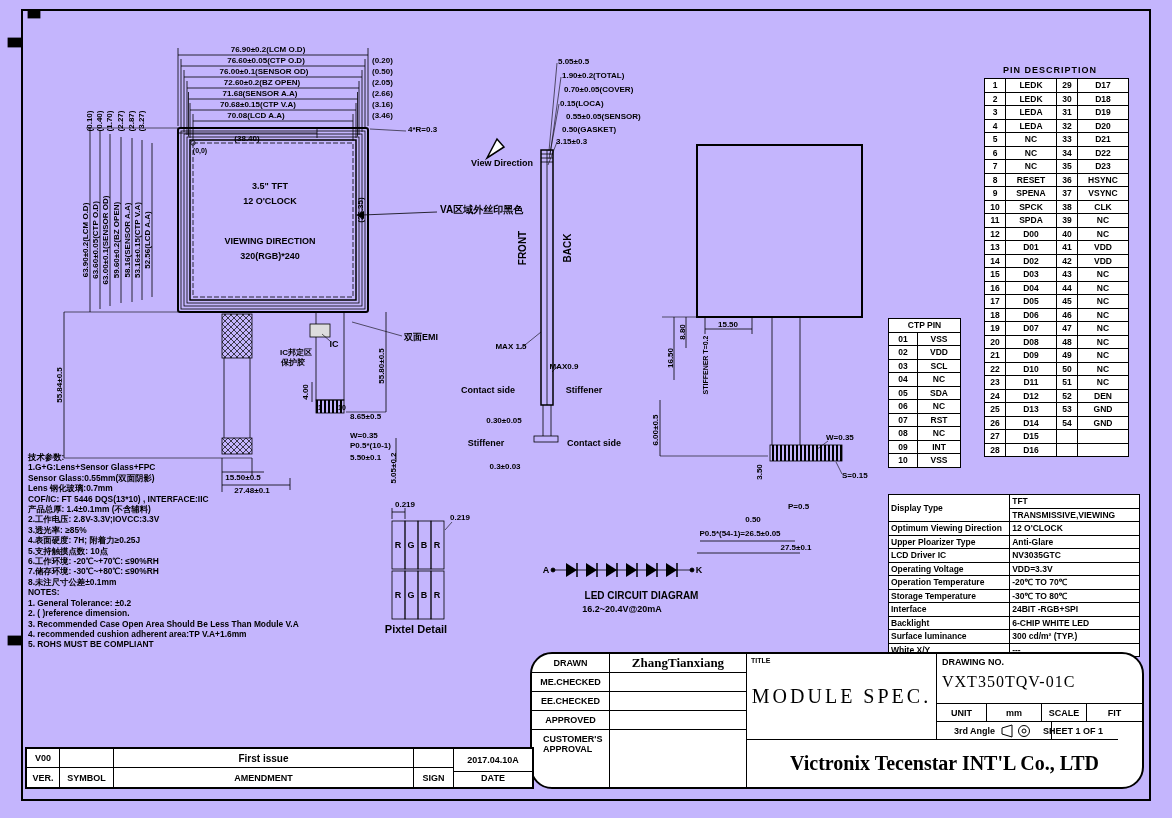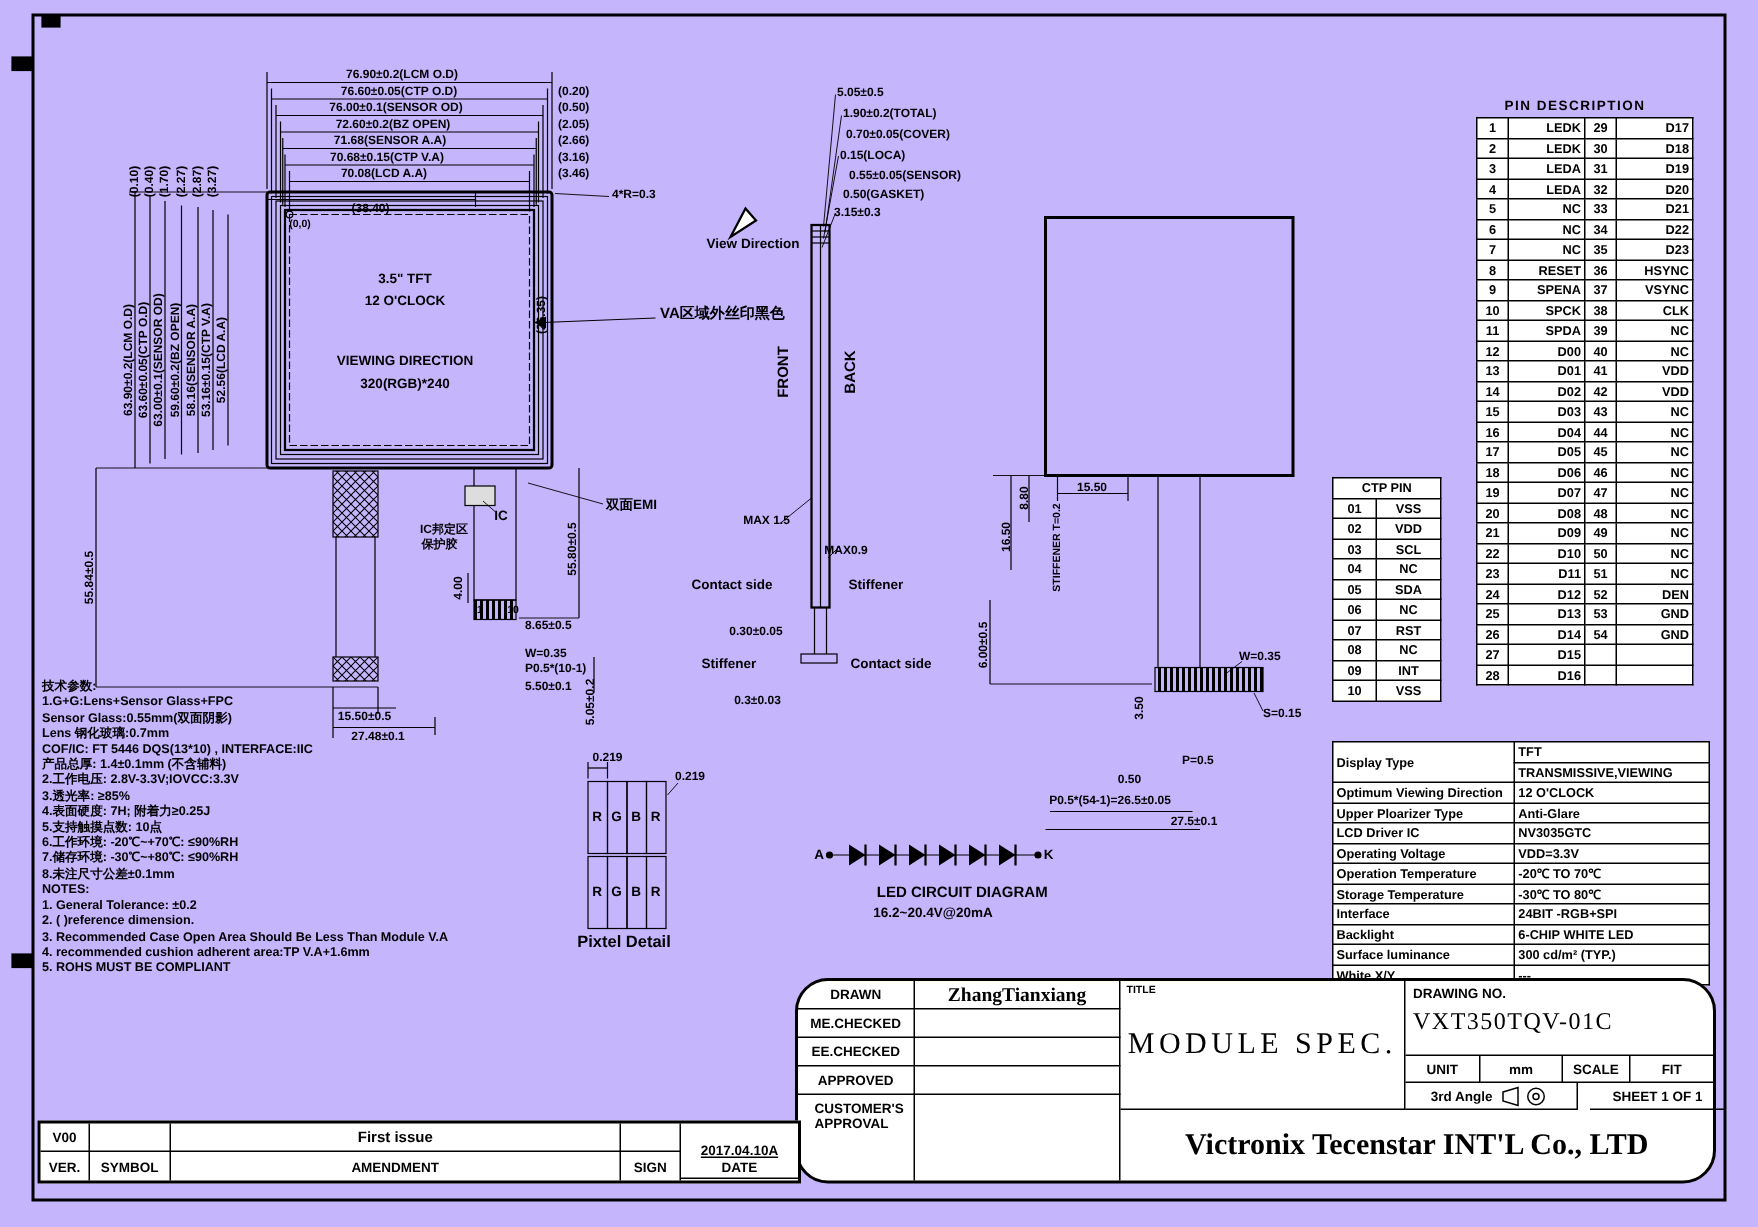--- a/index.html
+++ b/index.html
@@ -6,21 +6,21 @@
     font-family:"Liberation Sans",sans-serif;color:#000;}
   .sheet{position:relative;width:1172px;height:818px;overflow:hidden;background:#c4b5fd;}
   svg.geo{position:absolute;left:0;top:0;}
   .lbl{position:absolute;font-weight:bold;white-space:nowrap;line-height:1;}
   .heading{position:absolute;font-weight:bold;white-space:nowrap;}
   .dtable{position:absolute;border-collapse:collapse;background:#fff;}
   .dtable td,.dtable th{border:1px solid #000;font-size:8.5px;font-weight:bold;
     padding:0 2px;line-height:1;height:12.5px;white-space:nowrap;}
   #pin-table{left:984px;top:78px;}
   .pnum{width:16px;text-align:center;}
-  .pname{width:46px;text-align:right;margin-top:40px;}
+  .pname{width:46px;text-align:center;margin-top:40px;}
   #ctp-table{left:888px;top:318px;padding-left:44px;}
   .ctp-num{width:24px;text-align:center;}
   .ctp-name{width:38px;text-align:center;}
   #spec-table{left:888px;top:494px;width:252px;}
   .spec-label{width:118px;}
   .spec-value{width:132px;}
   .tb{position:absolute;border:2px solid #000;background:#fff;}
   .cell{position:absolute;box-sizing:border-box;font-size:9px;font-weight:bold;
     display:flex;align-items:center;justify-content:center;white-space:nowrap;}
   .cell.bl{justify-content:flex-start;padding-left:11px;}
@@ -605,31 +605,31 @@
     <div class="cell br bb" style="left:510px;top:50px;width:45px;height:18px;">SCALE</div>
     <div class="cell bb" style="left:555px;top:50px;width:55px;height:18px;">FIT</div>
     <div class="cell br bb" style="left:405px;top:68px;width:115px;height:18px;gap:5px;">
       <span>3rd Angle</span>
       <svg width="34" height="14" viewBox="0 0 34 14">
         <polygon points="2,4 12,1 12,13 2,10" fill="none" stroke="#000" stroke-width="1"></polygon>
         <circle cx="24" cy="7" r="5.5" fill="none" stroke="#000" stroke-width="1"></circle>
         <circle cx="24" cy="7" r="2" fill="none" stroke="#000" stroke-width="1"></circle>
       </svg>
     </div>
-    <div class="cell bb" style="left:528px;top:68px;width:90px;height:18px;">SHEET 1 OF 1</div>
+    <div class="cell bb" style="left:496px;top:68px;width:90px;height:18px;">SHEET 1 OF 1</div>
 
     <div class="cell serif" style="left:215px;top:86px;width:395px;height:47px;font-size:20px;font-weight:bold;">Victronix Tecenstar INT'L Co., LTD</div>
   </div>
 
   <div class="tb" id="revision-table" style="left:25px;top:747px;width:505px;height:38px;">
     <div class="cell br bb" style="left:0;top:0;width:33px;height:19px;">V00</div>
     <div class="cell br bb" style="left:33px;top:0;width:54px;height:19px;"></div>
     <div class="cell br bb" style="left:87px;top:0;width:300px;height:19px;font-size:10px;">First issue</div>
     <div class="cell br bb" style="left:387px;top:0;width:40px;height:19px;"></div>
-    <div class="cell bb" style="left:427px;top:0;width:78px;height:37px;text-decoration:underline;">2017.04.10A</div>
+    <div class="cell bb" style="left:427px;top:0;width:78px;height:23px;">2017.04.10A</div>
     <div class="cell br" style="left:0;top:19px;width:33px;height:19px;">VER.</div>
     <div class="cell br" style="left:33px;top:19px;width:54px;height:19px;">SYMBOL</div>
     <div class="cell br" style="left:87px;top:19px;width:300px;height:19px;">AMENDMENT</div>
     <div class="cell br" style="left:387px;top:19px;width:40px;height:19px;">SIGN</div>
     <div class="cell" style="left:427px;top:19px;width:78px;height:19px;">DATE</div>
   </div>
 
 </div>
 
 </body></html>

